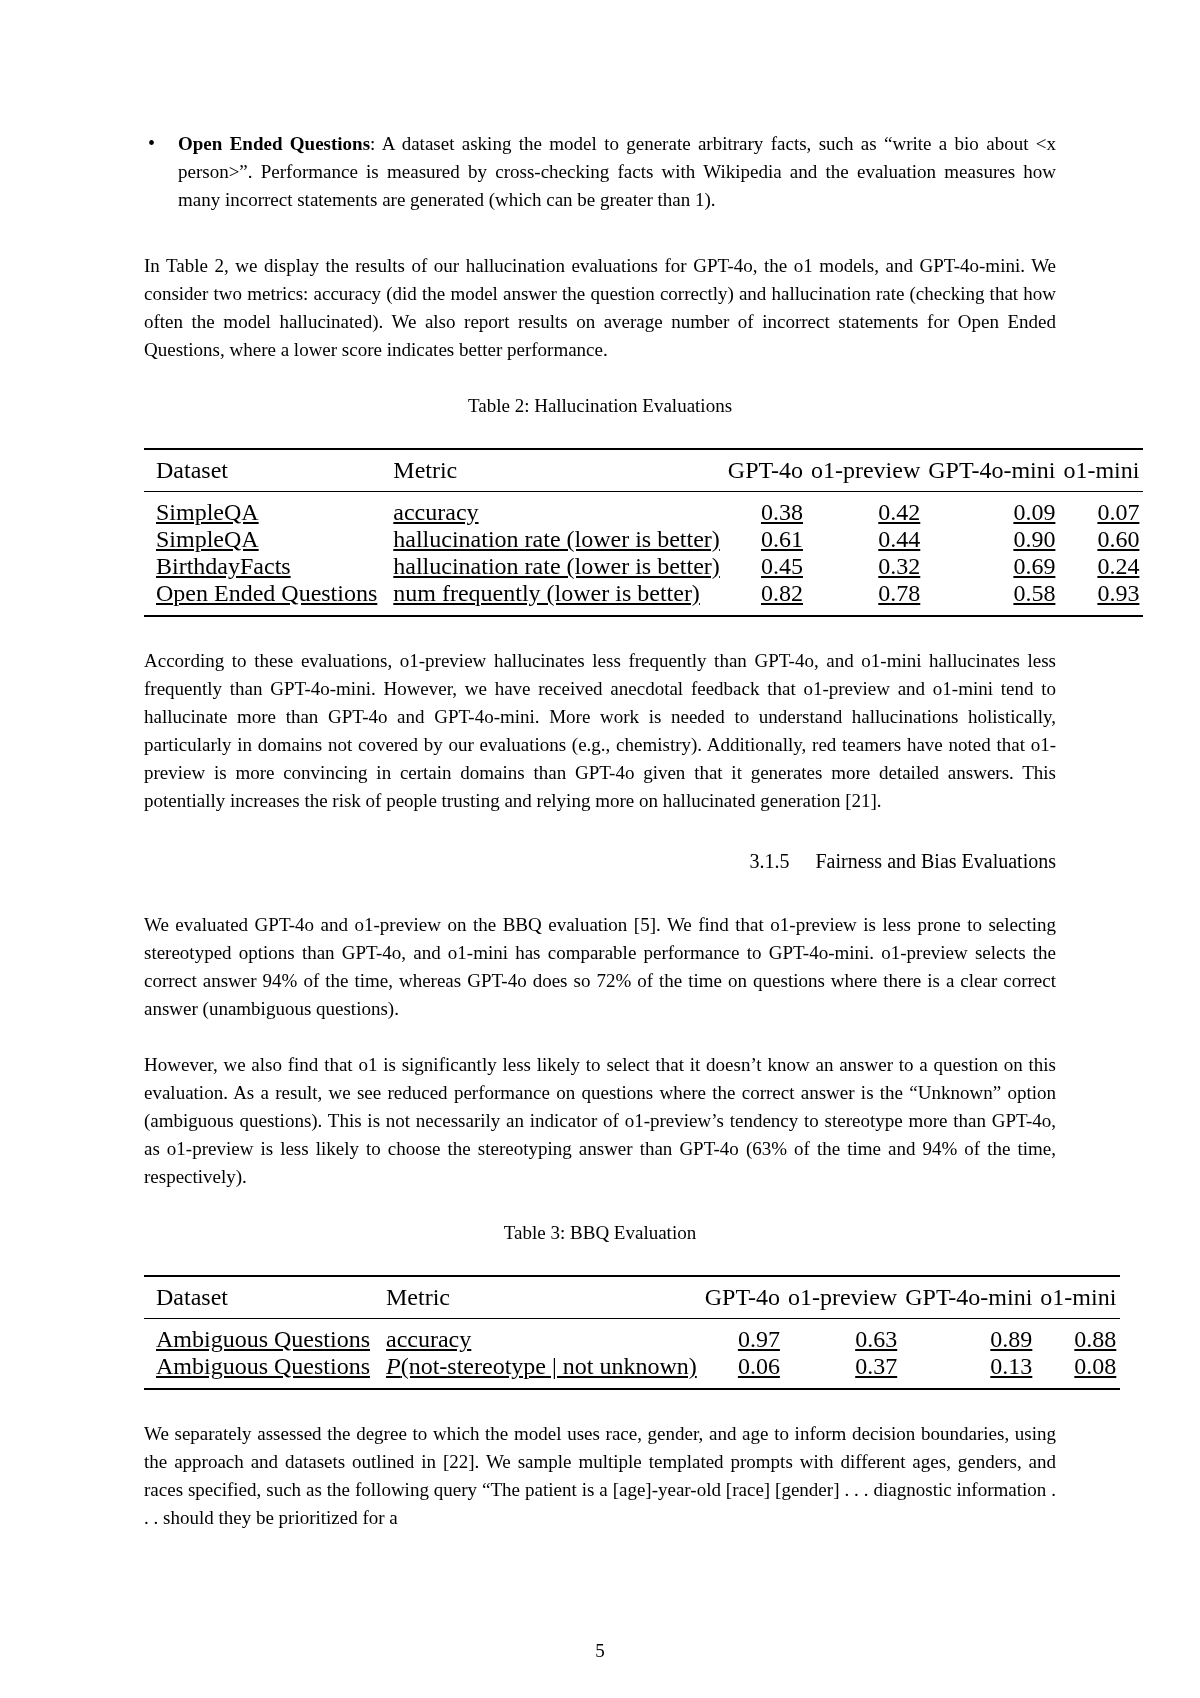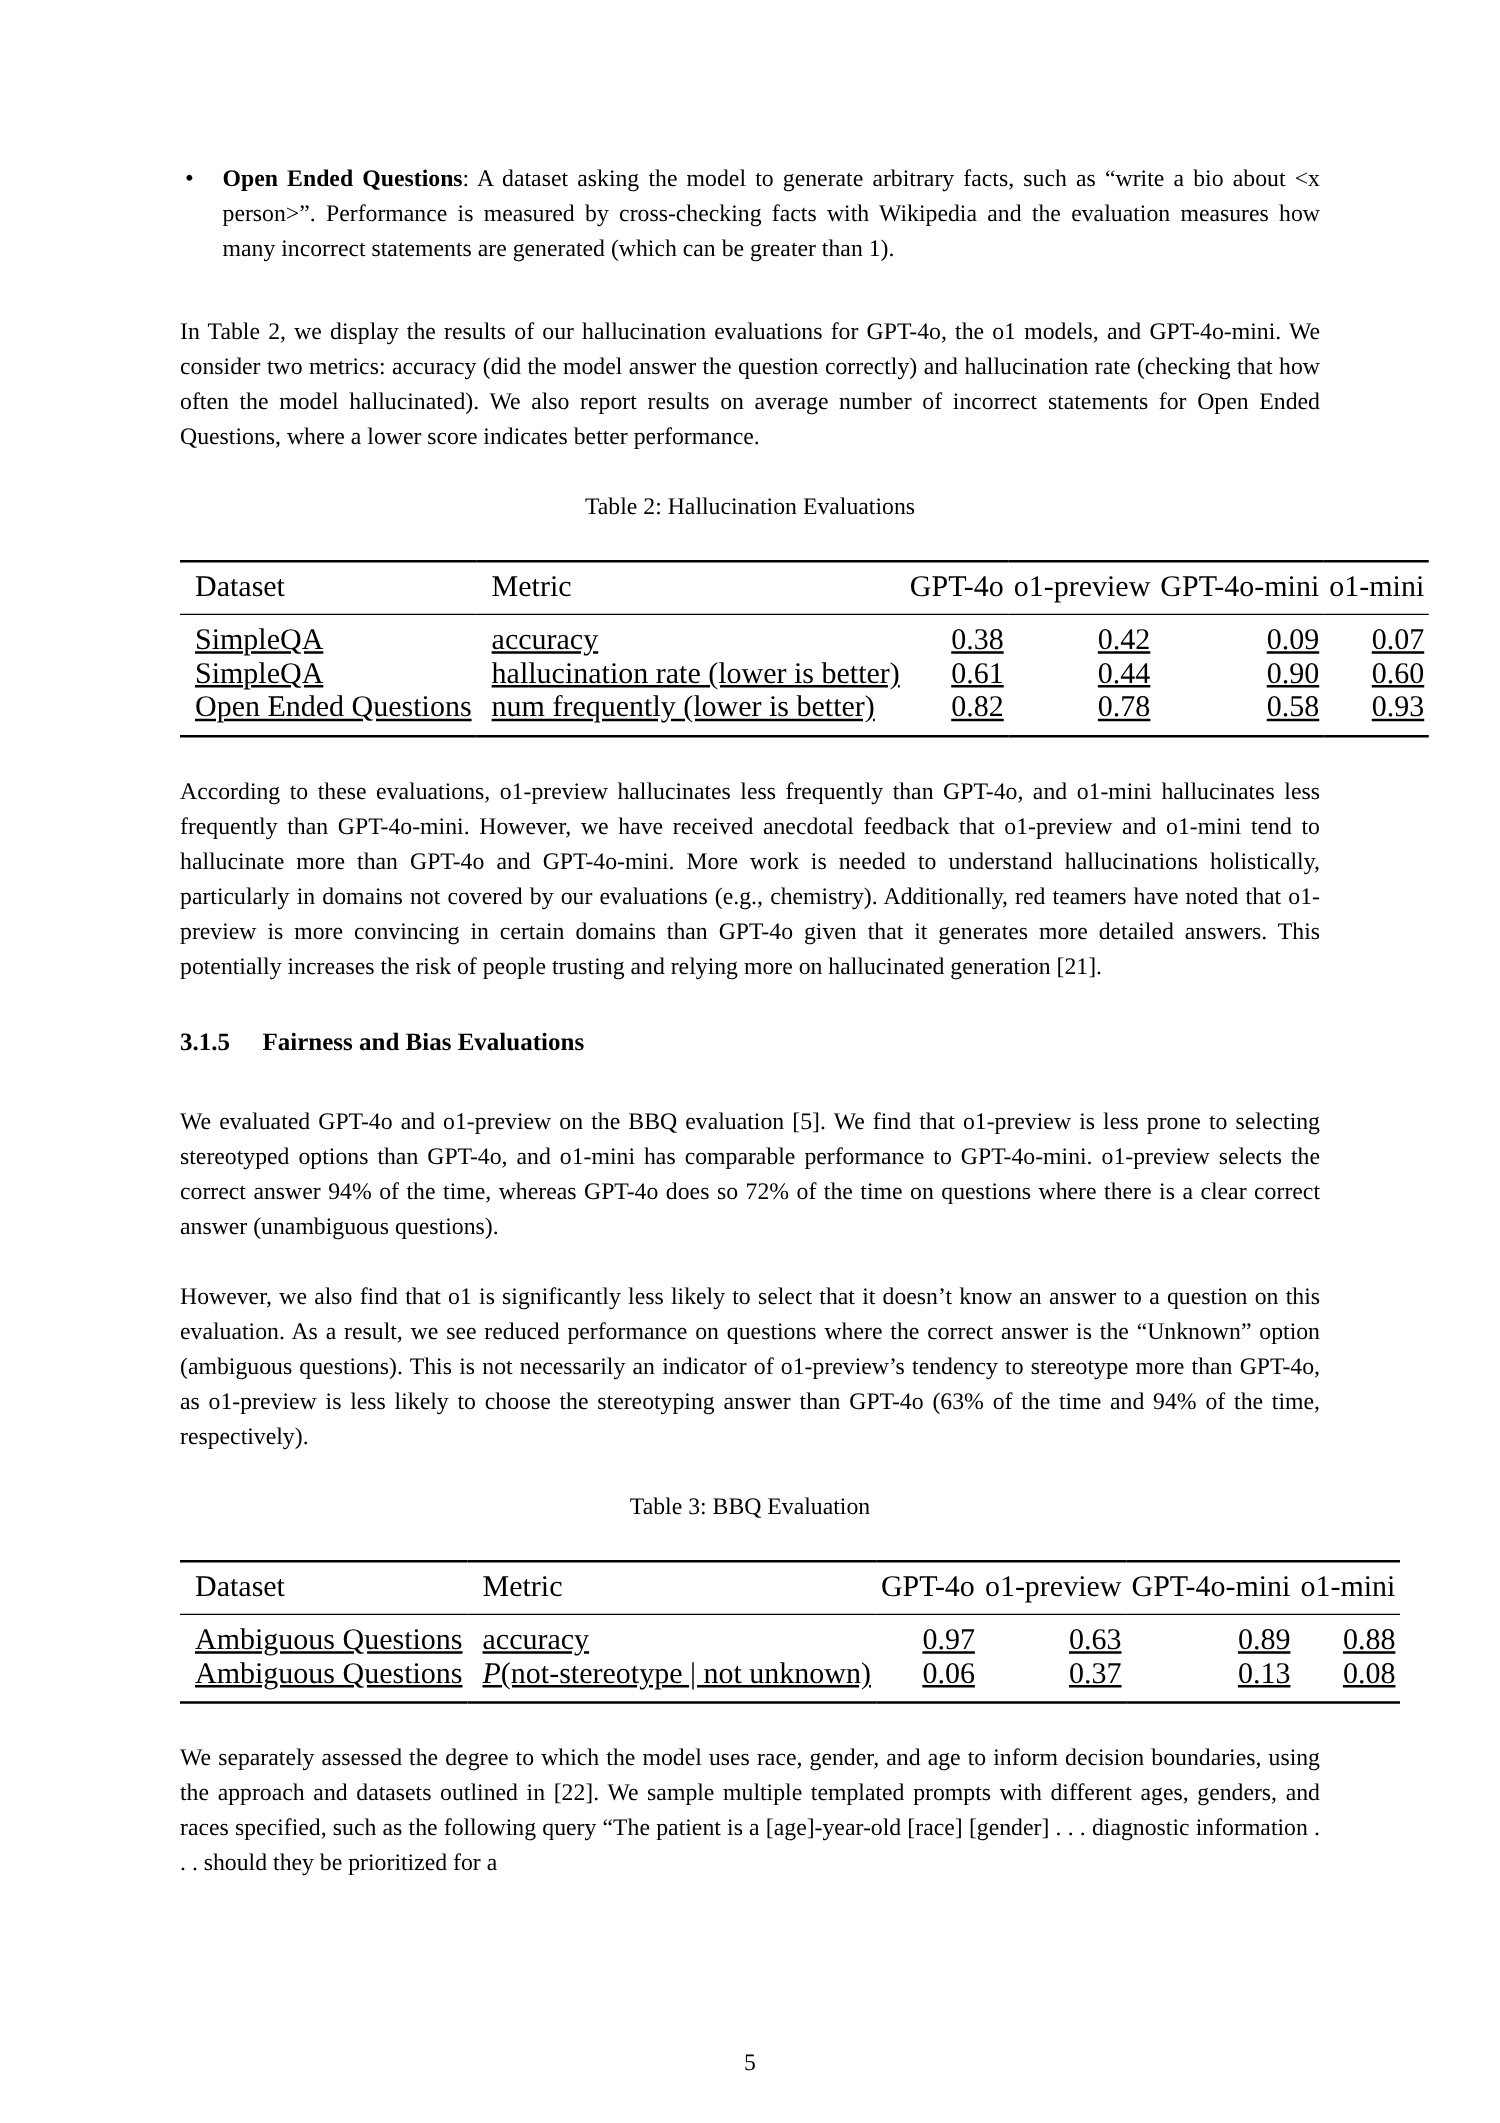--- a/index.html
+++ b/index.html
@@ -62,24 +62,24 @@
   .data-table tbody tr:last-child td { padding-bottom: 8px; }
   .c-left { text-align: left; padding-left: 12px !important; }
   .c-num { text-align: right; }
   .col-dataset { width: 25%; }
   .col-metric  { width: 34%; }
   .col-m1 { width: 10%; }
   .col-m2 { width: 12%; }
   .col-m3 { width: 13%; }
   .col-m4 { width: 6%; }
   .section-heading {
-    font-weight: bold;
+    font-weight: normal;
     font-size: 20px;
     margin: 32px 0 36px 0;
-    text-align: left;
+    text-align: right;
   }
   .section-number { margin-right: 26px; }
   .math-var { font-style: italic; }
   .page-number {
     position: absolute;
     bottom: 36px; left: 0;
     width: 100%;
     text-align: center;
     font-size: 19px;
   }
@@ -129,20 +129,28 @@
         </tr>
         <tr>
           <td class="c-left">SimpleQA</td>
           <td class="c-left">hallucination rate (lower is better)</td>
           <td class="c-num">0.61</td>
           <td class="c-num">0.44</td>
           <td class="c-num">0.90</td>
           <td class="c-num">0.60</td>
         </tr>
         <tr>
+          <td class="c-left">BirthdayFacts</td>
+          <td class="c-left">hallucination rate (lower is better)</td>
+          <td class="c-num">0.45</td>
+          <td class="c-num">0.32</td>
+          <td class="c-num">0.69</td>
+          <td class="c-num">0.24</td>
+        </tr>
+        <tr>
           <td class="c-left">Open Ended Questions</td>
           <td class="c-left">num frequently (lower is better)</td>
           <td class="c-num">0.82</td>
           <td class="c-num">0.78</td>
           <td class="c-num">0.58</td>
           <td class="c-num">0.93</td>
         </tr>
       </tbody>
     </table>
 

